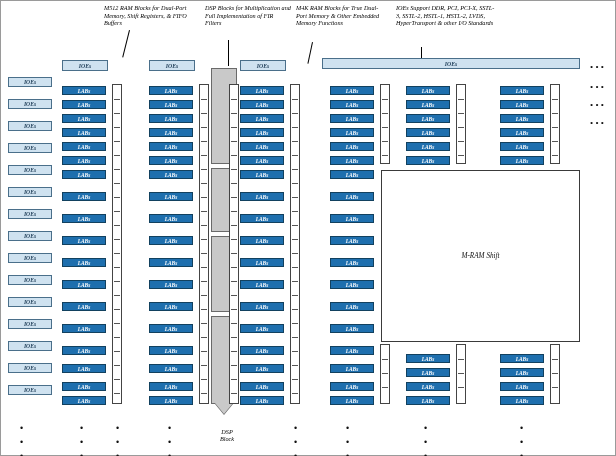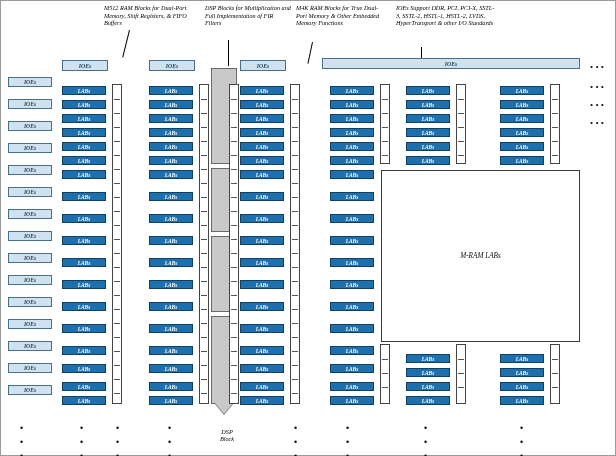--- a/index.html
+++ b/index.html
@@ -413,21 +413,21 @@
     <i style="top:42px"></i>
     <i style="top:56px"></i>
     <i style="top:70px"></i>
 </div>
 <div class="ramcol" style="left:550px;top:344px;height:60px;">
   <i style="top:14px"></i>
     <i style="top:28px"></i>
     <i style="top:42px"></i>
 </div>
 
-<div class="mram" style="left:381px;top:170px;width:199px;height:172px;">M-RAM LABs</div>
+<div class="mram" style="left:381px;top:170px;width:199px;height:172px;">M-RAM Shift</div>
 
 <div class="dotrow" style="left:590px;top:62px;">• • •</div>
 <div class="dotrow" style="left:590px;top:82px;">• • •</div>
 <div class="dotrow" style="left:590px;top:100px;">• • •</div>
 <div class="dotrow" style="left:590px;top:118px;">• • •</div>
 
 <div class="dots" style="left:20px;top:424px;">
   <div>•</div>
   <div style="margin-top:5px">•</div>
   <div style="margin-top:5px">•</div>

